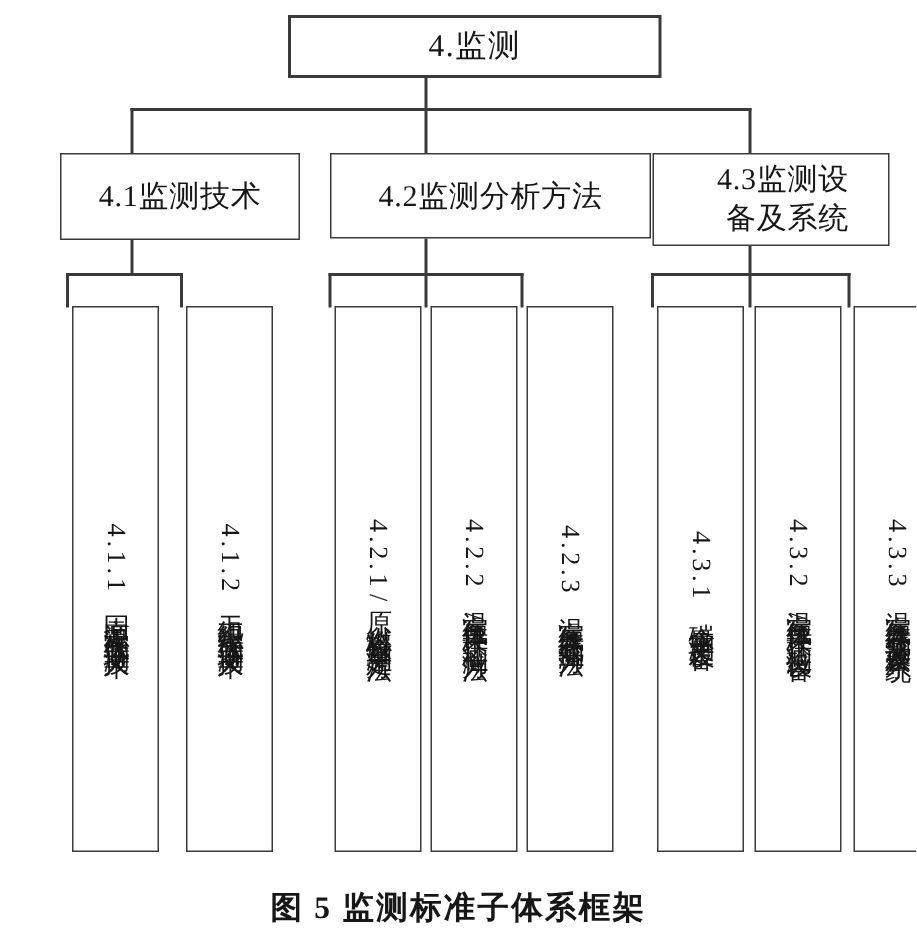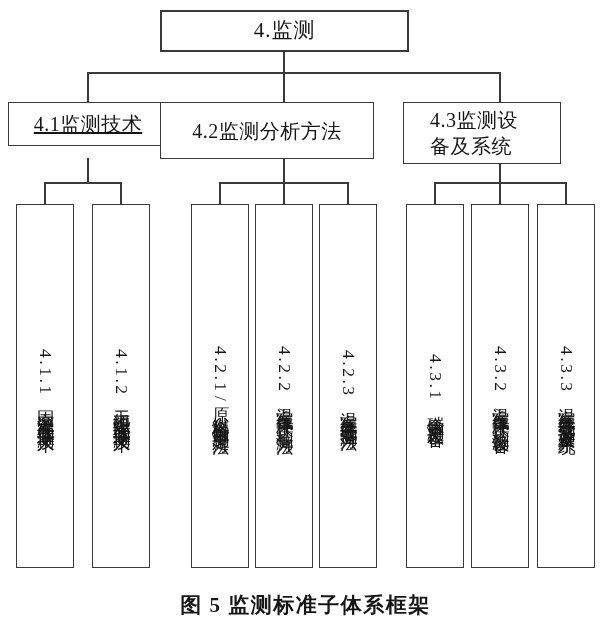--- a/index.html
+++ b/index.html
@@ -17,22 +17,23 @@
     overflow:hidden;
   }
   .box{
     position:absolute;
     box-sizing:border-box;
     background:var(--bg);
     border:1.4px solid var(--line);
     display:flex;
     align-items:center;
     justify-content:center;
-    text-align:left;
+    text-align:right;
     line-height:1.3;
+    margin-left:32px;
   }
   .root-box{border-width:2px;font-size:21px;letter-spacing:1px;}
   .l2{font-size:20px;letter-spacing:0.5px;}
   .l2-pad{padding:0 26px;}
   .leaf{
     font-size:17.5px;
   }
   .vtext{
     writing-mode:vertical-rl;
     text-orientation:mixed;
@@ -73,24 +74,24 @@
 
   <div class="line" style="left:499.25px;top:163px;width:1.5px;height:42px;"></div>
   <div class="line" style="left:434.25px;top:182px;width:132.5px;height:1.5px;"></div>
   <div class="line" style="left:434.25px;top:182px;width:1.5px;height:23px;"></div>
   <div class="line" style="left:565.25px;top:182px;width:1.5px;height:23px;"></div>
 
   <div class="box root-box" style="left:160px;top:10px;width:249px;height:42px;">
     <span>4.监测</span>
   </div>
 
-  <div class="box l2" style="left:8px;top:102px;width:160px;height:44px;text-decoration:underline;">
+  <div class="box l2" style="left:8px;top:102px;width:160px;height:58px;">
     <span>4.1监测技术</span>
   </div>
-  <div class="box l2" style="left:160px;top:102px;width:214px;height:57px;">
+  <div class="box l2" style="left:188px;top:102px;width:214px;height:57px;">
     <span>4.2监测分析方法</span>
   </div>
   <div class="box l2 l2-pad" style="left:403px;top:102px;width:158px;height:62px;">
     <span>4.3监测设备及系统</span>
   </div>
 
   <div class="box leaf" style="left:16px;top:204px;width:58px;height:364px;">
     <span class="vtext">4.1.1固定源温室气体监测技术</span>
   </div>
   <div class="box leaf" style="left:92px;top:204px;width:58px;height:364px;">

